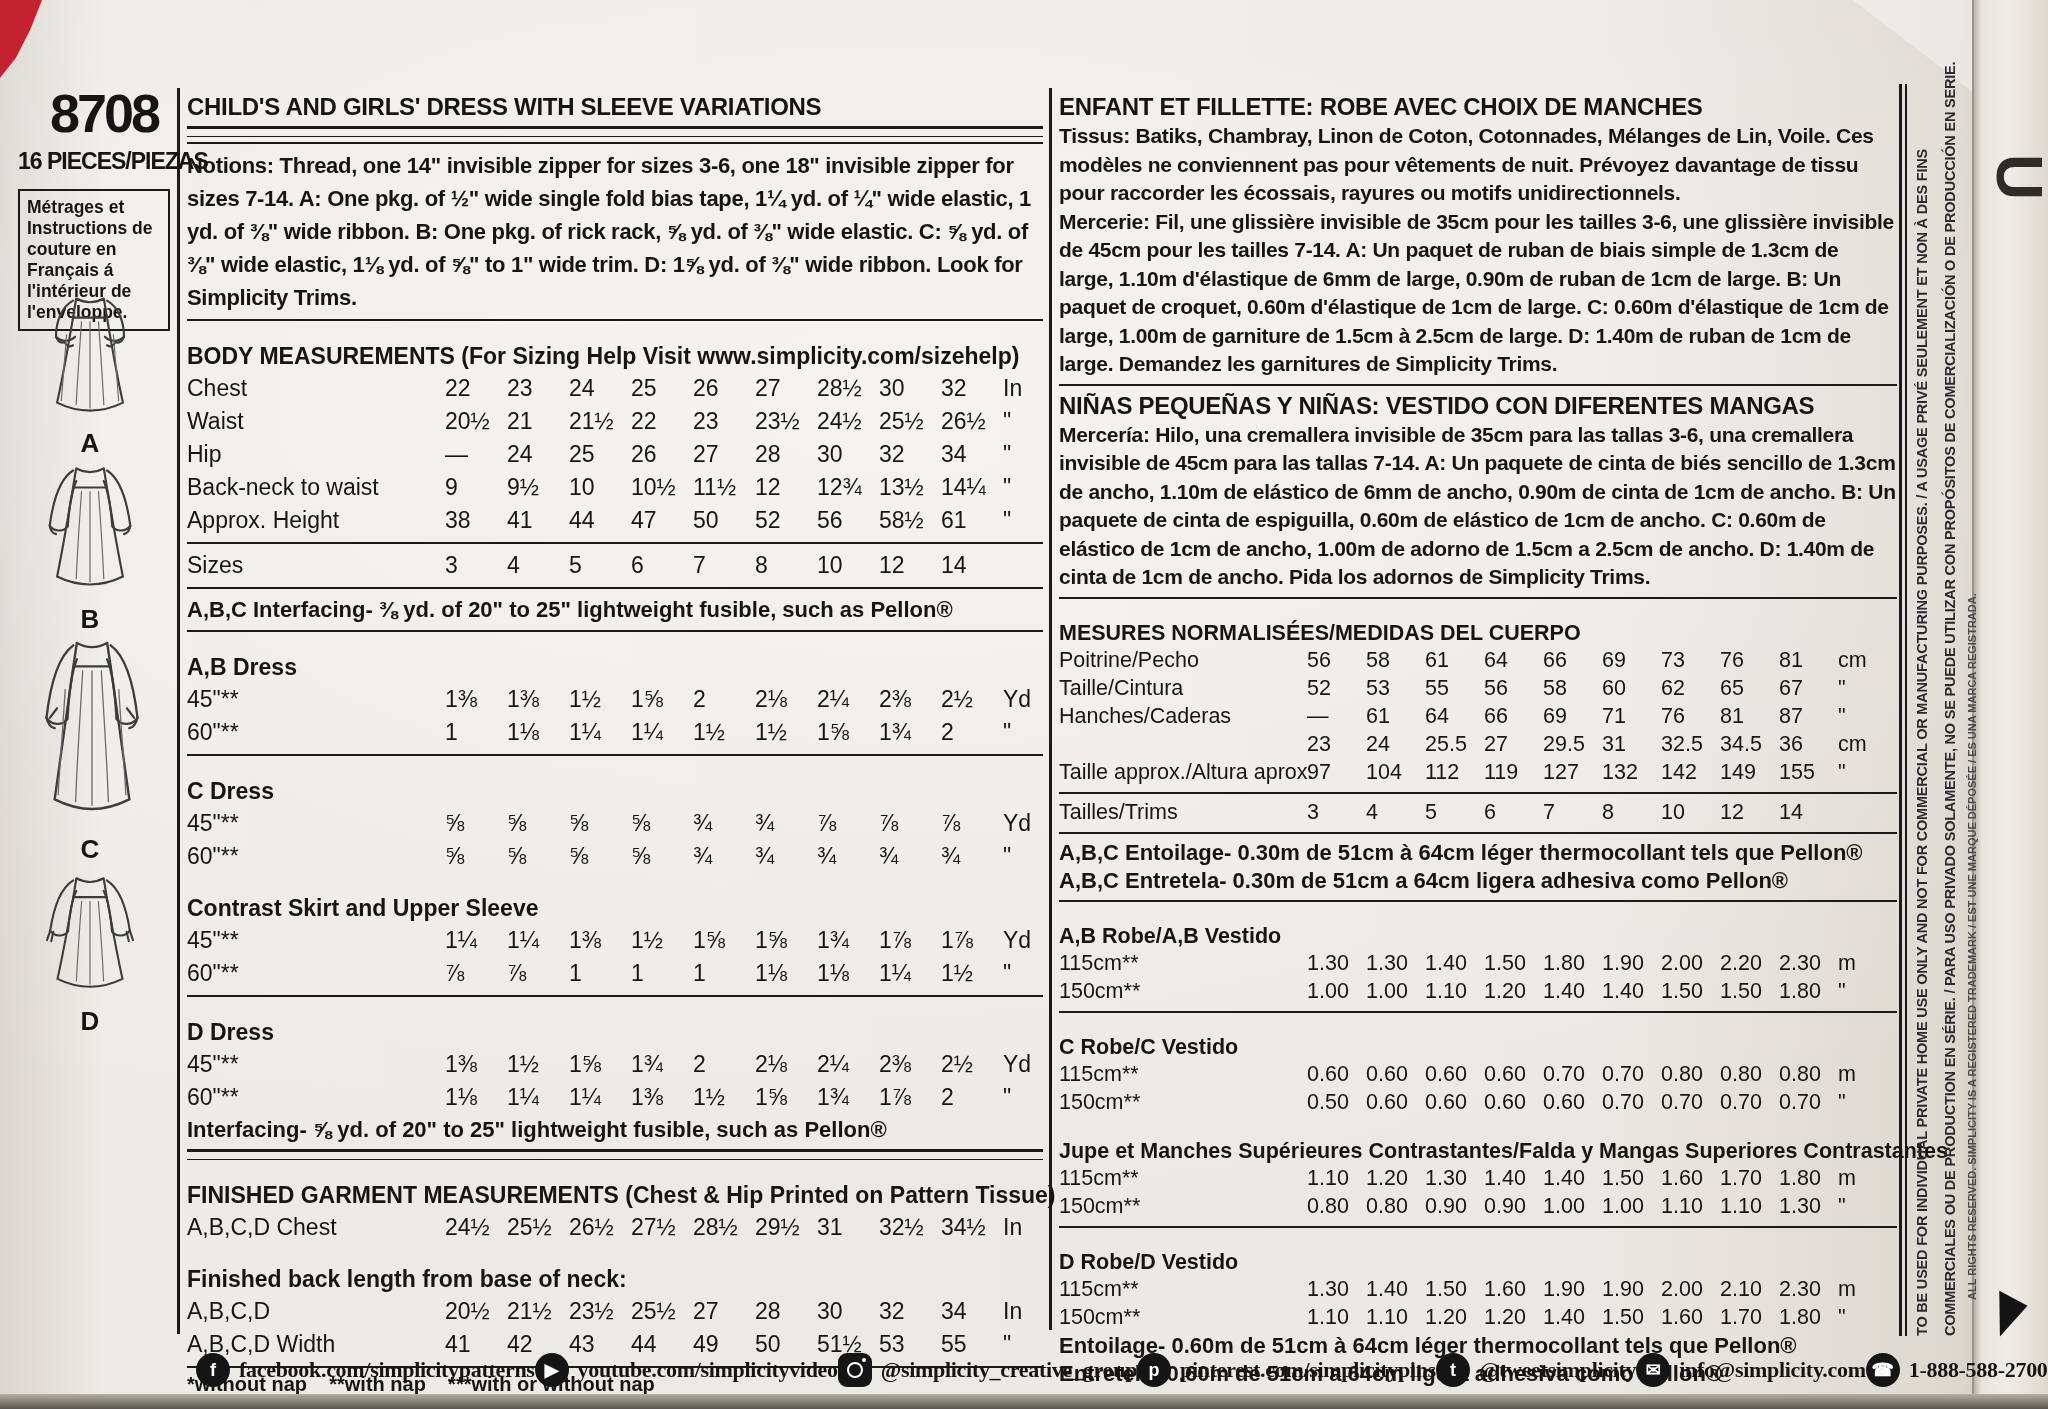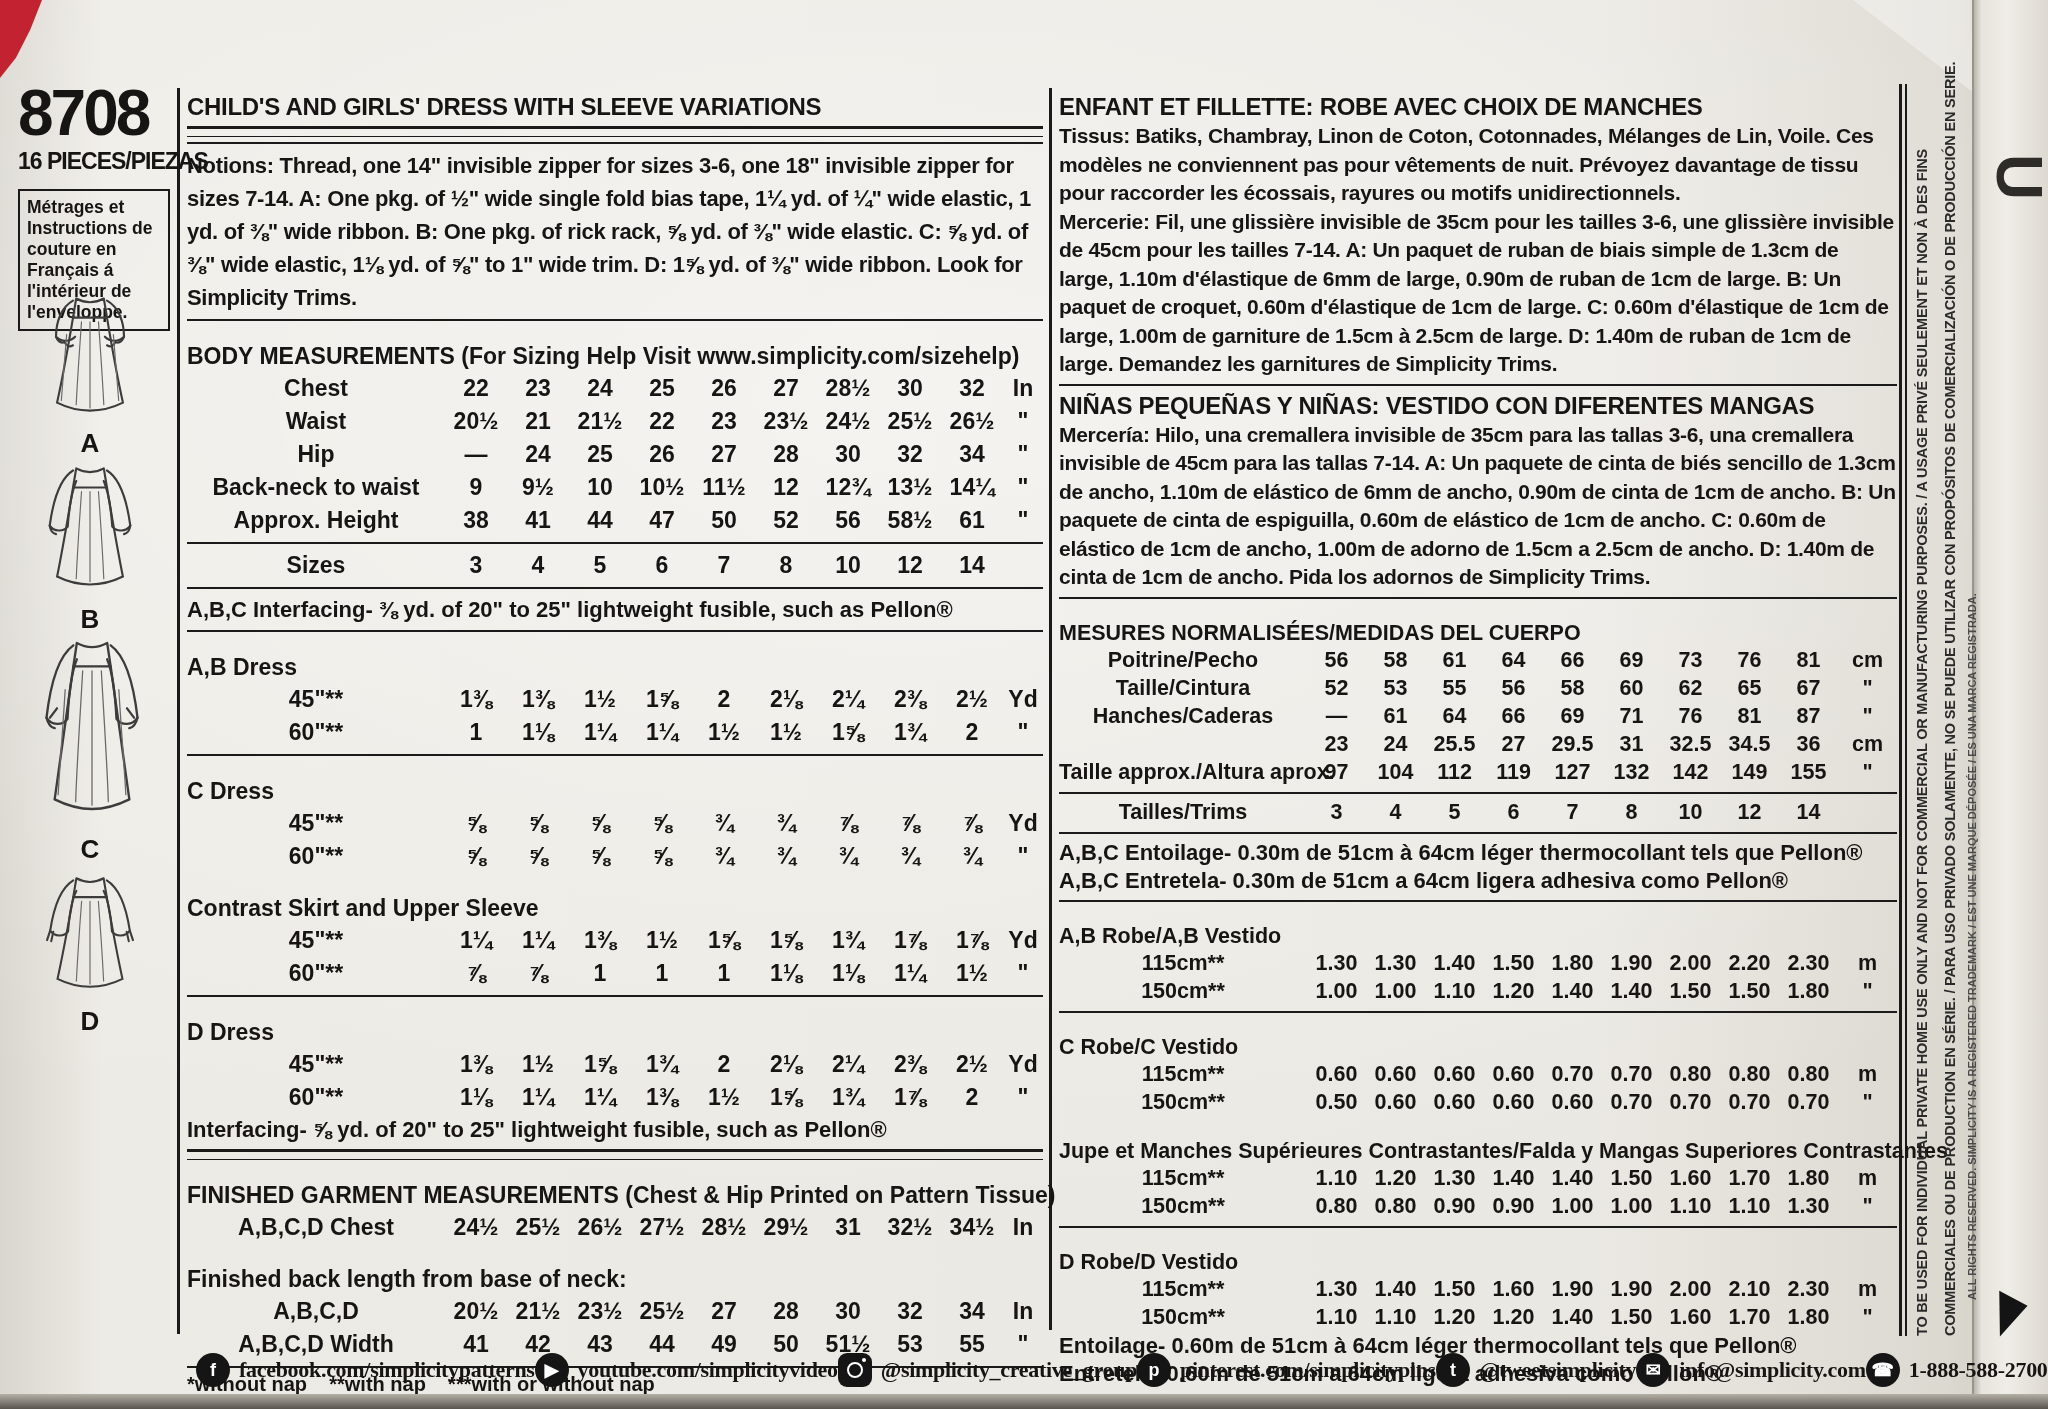--- a/index.html
+++ b/index.html
@@ -20,42 +20,42 @@
   .bottom-strip{position:absolute;left:0;bottom:0;width:2048px;height:15px;
     background:linear-gradient(#b5b0a6,#59554e);}
   .vline{position:absolute;width:2.5px;background:#1a1a1a;}
   .v1{left:177px;top:88px;height:1246px;}
   .v2{left:1049px;top:88px;height:1242px;}
   .v3{left:1899px;top:84px;height:1252px;width:2.5px;}
   .v4{left:1905px;top:84px;height:1252px;width:1.5px;}
 
   
   .left-panel{position:absolute;left:18px;top:82px;width:152px;}
-  .pattern-number{font-size:64px;font-weight:800;letter-spacing:-3px;line-height:62px;}
+  .pattern-number{font-size:54px;font-weight:800;letter-spacing:-3px;line-height:62px;margin-left:32px;}
   .pieces{font-size:23px;font-weight:800;letter-spacing:-1px;margin-top:4px;white-space:nowrap;}
   .fr-box{margin-top:14px;border:2.5px solid #1a1a1a;padding:6px 7px;font-size:17.5px;font-weight:700;line-height:21px;}
   .figure{position:absolute;left:22px;width:136px;text-align:center;}
   .figure svg{display:block;margin:0 auto;}
   .fig-label{font-size:26px;font-weight:800;margin-top:2px;}
   .dress path{stroke:#3c3c3c;fill:none;stroke-width:2;stroke-linecap:round;}
   .dress .thin{stroke-width:1.1;stroke:#6a6a6a;}
 
   
   .col{position:absolute;top:92px;}
   .en{left:187px;width:856px;}
   .fr{left:1059px;width:838px;}
   .h1{font-size:24px;font-weight:800;letter-spacing:-.3px;line-height:30px;white-space:nowrap;}
   .para{font-size:22px;font-weight:700;line-height:33px;letter-spacing:-.3px;}
   .fr .para{font-size:21px;line-height:28.5px;}
   .plabel{font-weight:800;}
   .r1{border-bottom:2.5px solid #1a1a1a;margin:5px 0;}
   .r2{height:7px;border-top:3px solid #1a1a1a;border-bottom:1.5px solid #1a1a1a;margin:4px 0 5px;}
   .sect{font-size:23px;font-weight:800;line-height:31px;margin-top:20px;white-space:nowrap;}
   .fr .sect{font-size:21.5px;line-height:28px;}
-  .mrow{display:grid;align-items:center;font-weight:700;text-align:center;}
+  .mrow{display:grid;align-items:center;font-weight:400;}
   .en .mrow{grid-template-columns:258px repeat(9,62px) 1fr;height:33px;font-size:23px;}
   .fr .mrow{grid-template-columns:248px repeat(9,59px) 1fr;height:28px;font-size:21.5px;}
   .rl{white-space:nowrap;}
   .iline{font-size:22px;font-weight:700;line-height:31px;white-space:nowrap;}
   .fr .iline{font-size:22px;line-height:28px;}
   .foot{font-size:20px;font-weight:700;white-space:pre;margin-top:4px;}
 
   
   .vtext{position:absolute;transform:rotate(-90deg);transform-origin:left top;
     white-space:nowrap;font-weight:700;color:#2a2a2a;}

